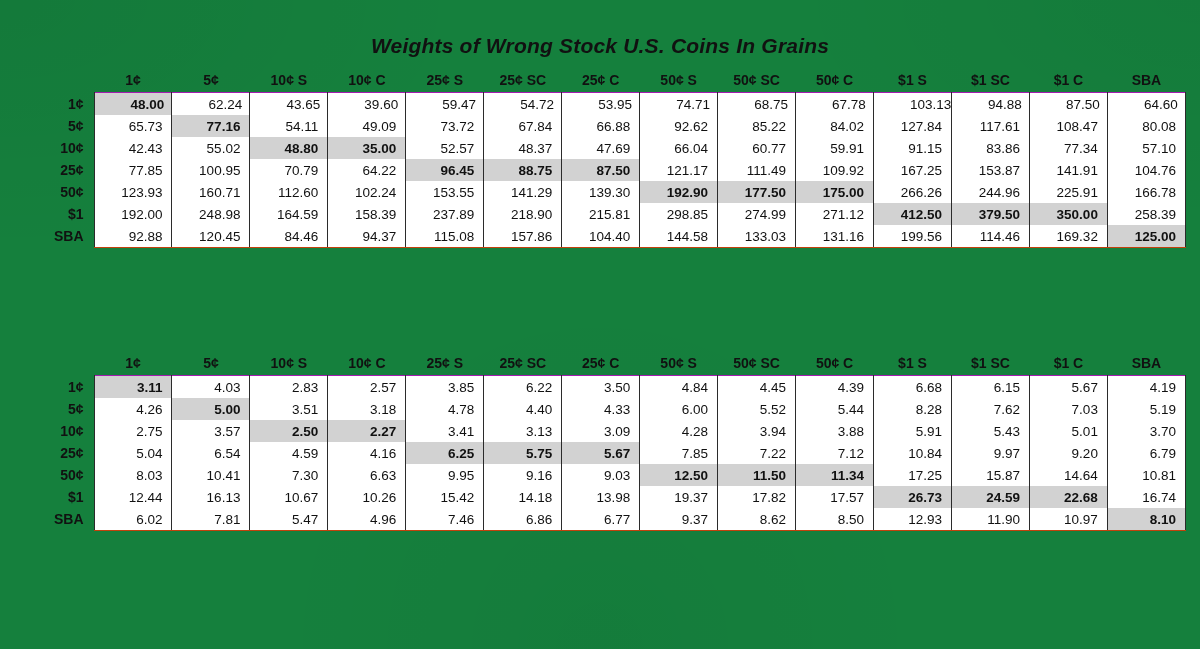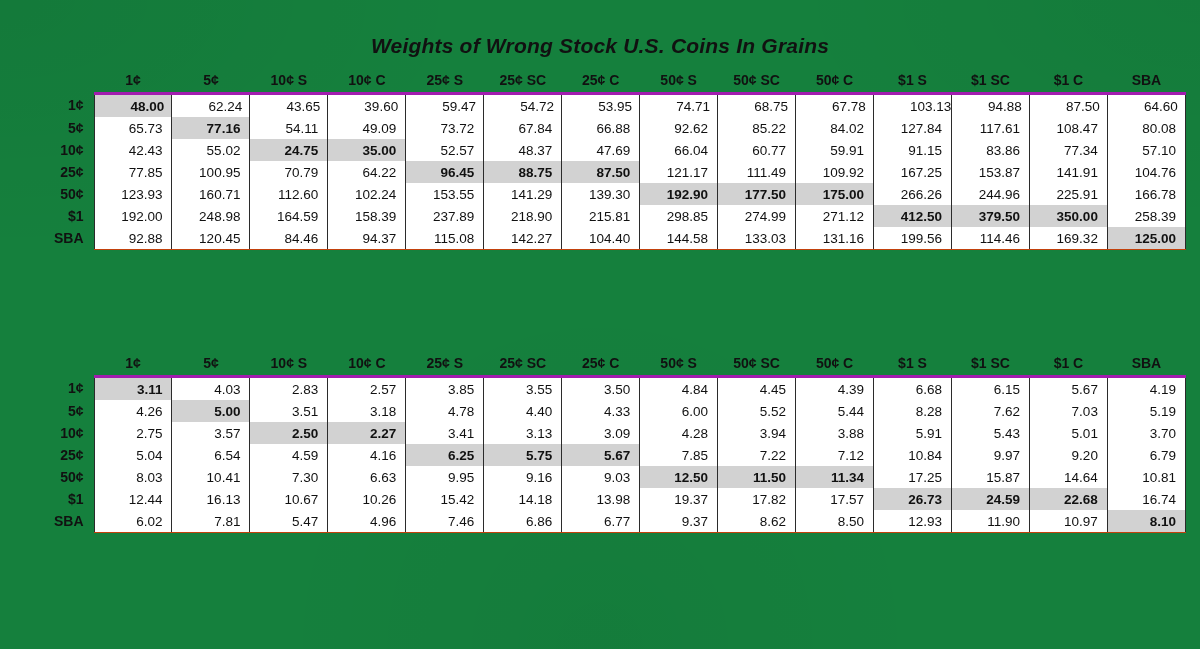--- a/index.html
+++ b/index.html
@@ -87,21 +87,21 @@
 
   table.wt td.cell {
     text-align: right;
     padding: 1px 9px 1px 4px;
     border-left: 1px solid #2b2b2b;
     border-right: 1px solid #2b2b2b;
     height: 20px;
     background: #ffffff;
   }
   table.wt tr.datarow:first-of-type td.cell {
-    border-top: 3px solid #a21caf;
+    border-top: 1px solid #a21caf;
     padding-left: 36px;
   }
   table.wt tr.datarow:last-of-type td.cell {
     border-bottom: 1px solid #c2410c;
   }
   table.wt td.cell.hl {
     background: #d2d2d2;
     font-weight: bold;
   }
   
@@ -184,21 +184,21 @@
               <td class="cell">84.02</td>
               <td class="cell">127.84</td>
               <td class="cell">117.61</td>
               <td class="cell">108.47</td>
               <td class="cell">80.08</td>
             </tr>
             <tr class="datarow">
               <td class="rowlab">10¢</td>
               <td class="cell">42.43</td>
               <td class="cell">55.02</td>
-              <td class="cell hl">24.75</td>
+              <td class="cell hl">48.80</td>
               <td class="cell hl">35.00</td>
               <td class="cell">52.57</td>
               <td class="cell">48.37</td>
               <td class="cell">47.69</td>
               <td class="cell">66.04</td>
               <td class="cell">60.77</td>
               <td class="cell">59.91</td>
               <td class="cell">91.15</td>
               <td class="cell">83.86</td>
               <td class="cell">77.34</td>
@@ -255,21 +255,21 @@
               <td class="cell hl">350.00</td>
               <td class="cell">258.39</td>
             </tr>
             <tr class="datarow">
               <td class="rowlab">SBA</td>
               <td class="cell">92.88</td>
               <td class="cell">120.45</td>
               <td class="cell">84.46</td>
               <td class="cell">94.37</td>
               <td class="cell">115.08</td>
-              <td class="cell">142.27</td>
+              <td class="cell">157.86</td>
               <td class="cell">104.40</td>
               <td class="cell">144.58</td>
               <td class="cell">133.03</td>
               <td class="cell">131.16</td>
               <td class="cell">199.56</td>
               <td class="cell">114.46</td>
               <td class="cell">169.32</td>
               <td class="cell hl">125.00</td>
             </tr>
           </tbody>
@@ -317,21 +317,21 @@
           </tr>
         </thead>
         <tbody>
             <tr class="datarow">
               <td class="rowlab">1¢</td>
               <td class="cell hl">3.11</td>
               <td class="cell">4.03</td>
               <td class="cell">2.83</td>
               <td class="cell">2.57</td>
               <td class="cell">3.85</td>
-              <td class="cell">3.55</td>
+              <td class="cell">6.22</td>
               <td class="cell">3.50</td>
               <td class="cell">4.84</td>
               <td class="cell">4.45</td>
               <td class="cell">4.39</td>
               <td class="cell">6.68</td>
               <td class="cell">6.15</td>
               <td class="cell">5.67</td>
               <td class="cell">4.19</td>
             </tr>
             <tr class="datarow">

